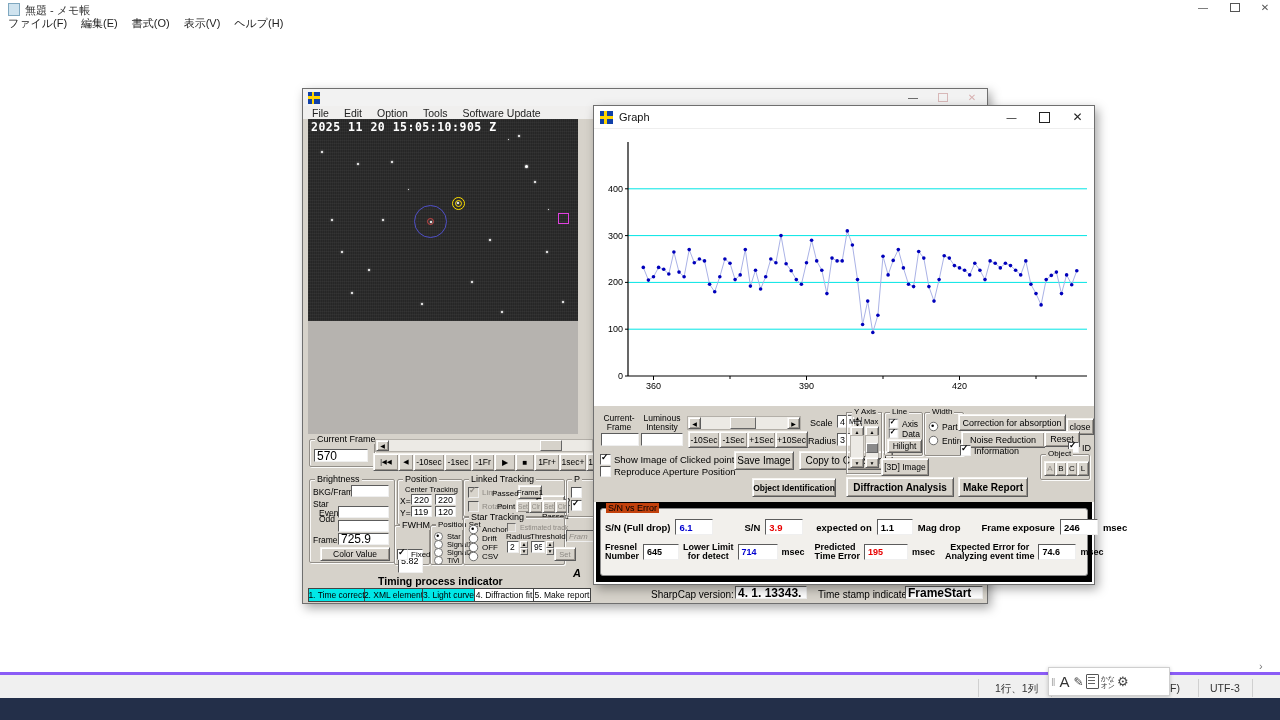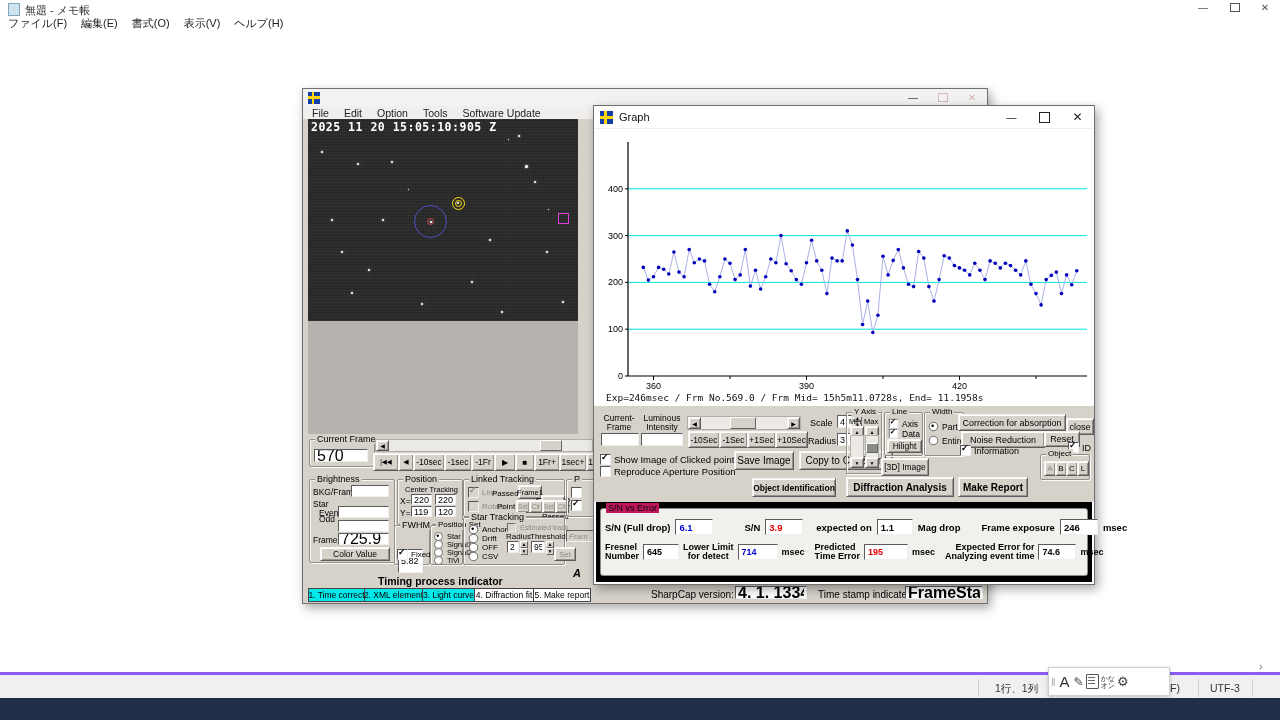--- a/index.html
+++ b/index.html
@@ -6,21 +6,21 @@
   body{width:1280px;height:720px;overflow:hidden;position:relative;background:#fff;
        font-family:"Liberation Sans",sans-serif;font-size:11px;color:#000;}
   .abs{position:absolute}
   
   .face{background:#d6d2ca}
   .btn{position:absolute;background:#d6d2ca;border:1px solid;border-color:#f6f4f0 #5c5c5c #5c5c5c #f6f4f0;
        box-shadow:inset 1px 1px 0 #fff,inset -1px -1px 0 #98938c;
        display:flex;align-items:center;justify-content:center;font-size:10px;cursor:default;white-space:nowrap}
   .btn.dis{color:#8e8a84}
   .inp{position:absolute;background:#fff;border:1px solid;border-color:#5c5c5c #efefef #efefef #5c5c5c;
-       font-family:"Liberation Sans",sans-serif;font-size:16px;padding:0 2px;box-sizing:border-box}
+       font-family:"Liberation Sans",sans-serif;font-size:12px;padding:0 2px;box-sizing:border-box}
   .inp.dis{background:#d6d2ca;color:#8e8a84}
   .grp{position:absolute;border:1px solid #928e88;box-shadow:1px 1px 0 rgba(255,255,255,.9),inset 1px 1px 0 rgba(255,255,255,.85);border-radius:2px}
   .cap{position:absolute;top:-6px;left:5px;background:#d6d2ca;padding:0 2px;font-size:9px;line-height:10px;white-space:nowrap}
   .lbl{position:absolute;font-size:10px;white-space:nowrap}
   .cbrow{position:absolute;display:flex;align-items:center;gap:3px;white-space:nowrap}
   .cb{width:9px;height:9px;background:#fff;border:1px solid;border-color:#555 #eee #eee #555;position:relative;flex:none}
   .cb.on::after{content:"✓";position:absolute;left:0;top:-3px;font-size:9px;font-weight:bold}
   .cb.dis{background:#d8d4cc}
   .cb.dis.on::after{color:#8e8a84}
   .rad{width:9px;height:9px;border-radius:50%;background:#fff;border:1px solid #555;position:relative;flex:none}
@@ -423,21 +423,20 @@
       <circle cx="438.0" cy="153.6" r="1.8" fill="#0000bb"></circle>
       <circle cx="443.1" cy="164.9" r="1.8" fill="#0000bb"></circle>
       <circle cx="448.2" cy="139.6" r="1.8" fill="#0000bb"></circle>
       <circle cx="453.3" cy="135.4" r="1.8" fill="#0000bb"></circle>
       <circle cx="458.4" cy="132.1" r="1.8" fill="#0000bb"></circle>
       <circle cx="463.5" cy="153.6" r="1.8" fill="#0000bb"></circle>
       <circle cx="468.6" cy="134.9" r="1.8" fill="#0000bb"></circle>
       <circle cx="473.7" cy="144.7" r="1.8" fill="#0000bb"></circle>
       <circle cx="478.8" cy="130.7" r="1.8" fill="#0000bb"></circle>
     </svg>
-  <span class="abs mono" style="left:12px;top:286px;font-size:9.5px;color:#111;white-space:nowrap">Exp=246msec / Frm No.569.0 / Frm Mid= 15h5m11.0728s,  End= 11.1958s</span>
 
   <div class="abs face" style="left:0;top:300px;width:500px;height:96px">
     <div class="abs" style="left:5px;top:8px;width:40px;text-align:center;font-size:8.5px;line-height:9px">
         <span style="display:block">Current-</span>
         <span style="display:block">Frame</span>
       </div>
     <input class="inp" style="left: 7px; top: 27px; width: 38px; height: 13px;">
     <div class="abs" style="left:46px;top:8px;width:44px;text-align:center;font-size:8.5px;line-height:9px">
         <span style="display:block">Luminous</span>
         <span style="display:block">Intensity</span>
@@ -538,21 +537,21 @@
       <div class="btn" style="left:36px;top:6px;width:10px;height:13px;font-size:8px">L</div>
     </div>
 
     <div class="btn" style="left:158px;top:72px;width:82px;height:17px;font-size:8.5px;font-weight:bold">Object Identification</div>
     <div class="btn" style="left:252px;top:71px;width:106px;height:18px;font-size:10px;font-weight:bold">Diffraction Analysis</div>
     <div class="btn" style="left:364px;top:71px;width:68px;height:18px;font-size:10px;font-weight:bold">Make Report</div>
   </div>
 
   <div class="abs" style="left:2px;top:396px;width:496px;height:80px;background:#000">
     <div class="abs" style="left:4px;top:6px;width:486px;height:66px;background:#f2f0ec;border:1px solid #8a8a8a;border-radius:3px">
-      <span class="abs" style="left:5px;top:-6px;background:#be185d;padding:0 2px;font-size:9px">S/N vs Error</span>
+      <span class="abs" style="left:5px;top:-6px;background:#c2410c;padding:0 2px;font-size:9px">S/N vs Error</span>
       <div class="snrow" style="left:4px;top:10px;gap:5px">
         <span>S/N (Full drop)</span>
         <span class="snbox v-blue" style="width:30px">6.1</span>
         <span style="margin-left:26px">S/N</span>
         <span class="snbox v-red" style="width:30px">3.9</span>
         <span style="margin-left:8px">expected on</span>
         <span class="snbox" style="width:28px">1.1</span>
         <span>Mag drop</span>
         <span style="margin-left:16px">Frame exposure</span>
         <span class="snbox" style="width:30px">246</span>
@@ -569,21 +568,21 @@
             <span style="display:block">for detect</span>
           </span>
         <span class="snbox v-blue" style="width:32px">714</span>
         <span>msec</span>
         <span style="text-align:left;margin-left:6px">
             <span style="display:block">Predicted</span>
             <span style="display:block">Time Error</span>
           </span>
         <span class="snbox v-red" style="width:36px">195</span>
         <span>msec</span>
-        <span style="text-align:right;margin-left:6px">
+        <span style="text-align:center;margin-left:6px">
             <span style="display:block">Expected Error for</span>
             <span style="display:block">Analyzing event time</span>
           </span>
         <span class="snbox" style="width:30px">74.6</span>
         <span>msec</span>
       </div>
     </div>
   </div>
 </div>
 

